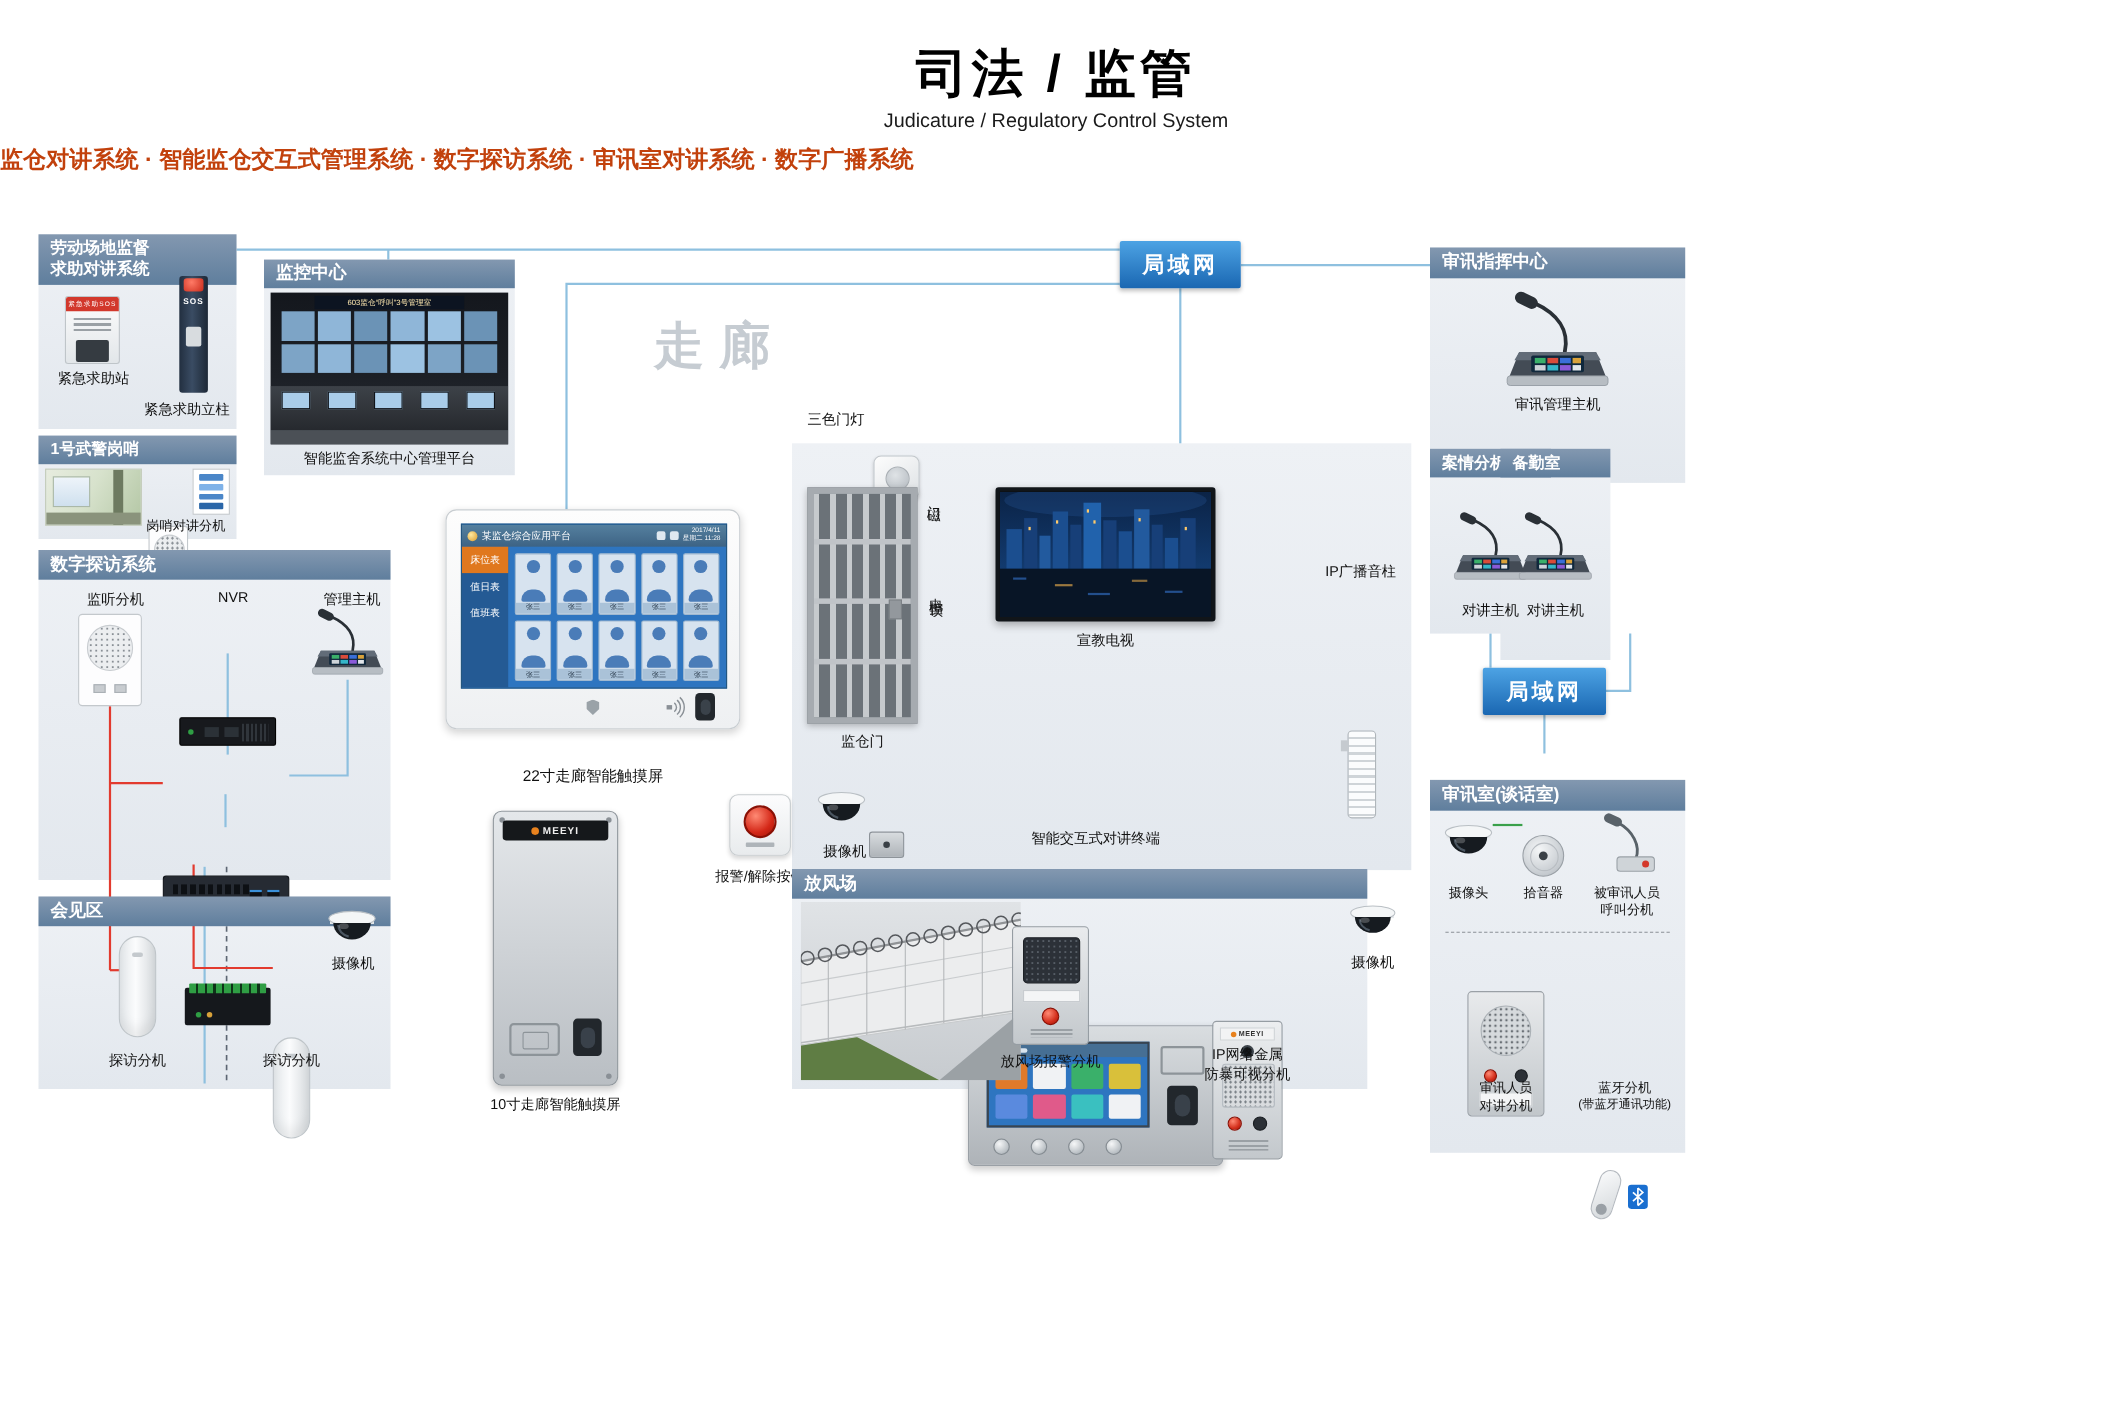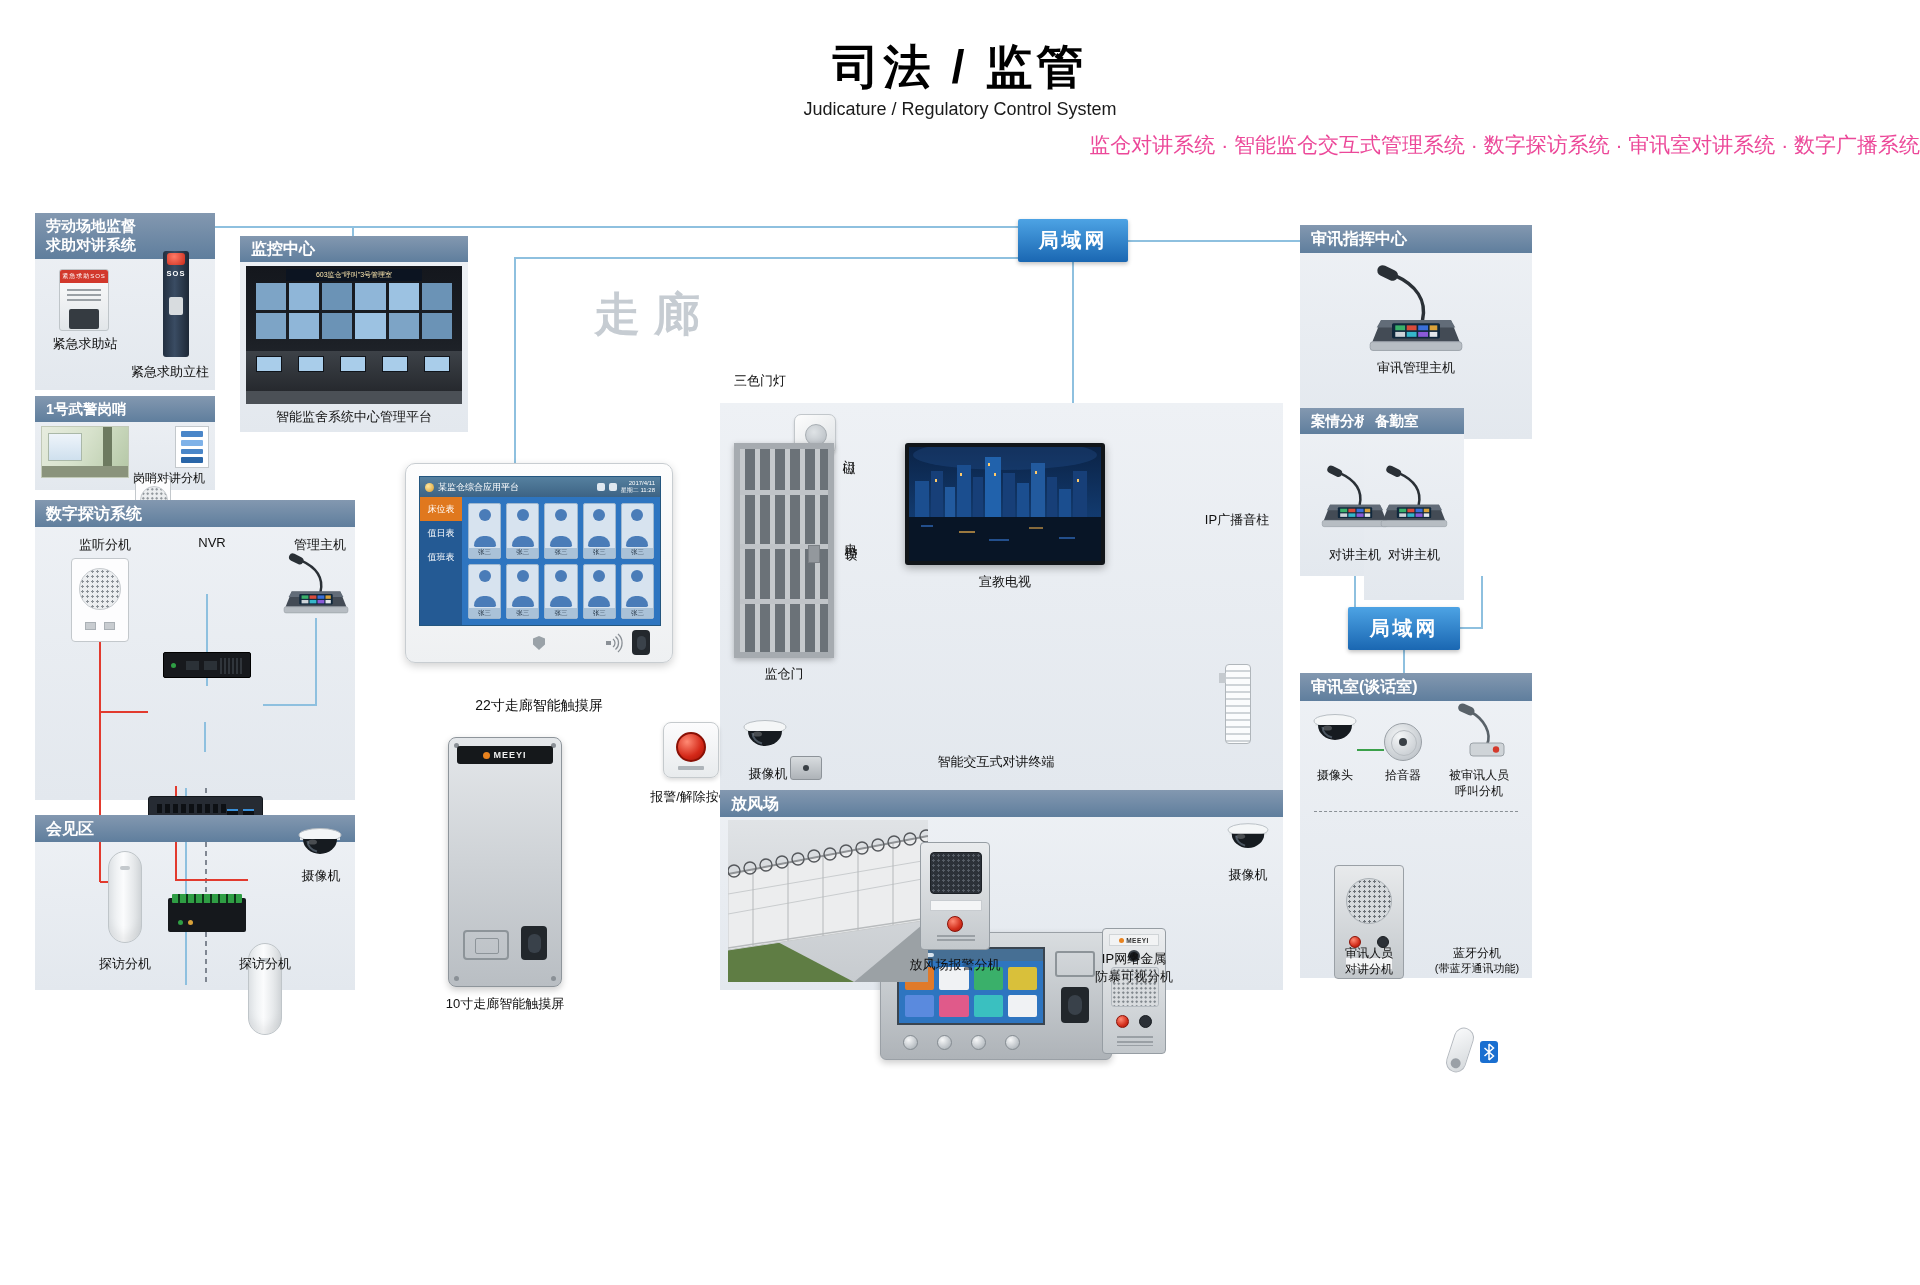--- a/index.html
+++ b/index.html
@@ -2,21 +2,21 @@
 <html><head>
 <meta charset="utf-8">
 <title>司法 / 监管</title>
 <style>
 *{margin:0;padding:0;box-sizing:border-box}
 html,body{width:1920px;height:1285px}
 body{position:relative;background:#fff;font-family:"Liberation Sans","DejaVu Sans",sans-serif;color:#111;overflow:hidden}
 
 .hdr-title{position:absolute;left:0;top:36px;width:100%;text-align:center;font-size:47px;font-weight:bold;letter-spacing:4px;color:#000}
 .hdr-sub{position:absolute;left:0;top:99px;width:100%;text-align:center;font-size:18px;color:#1a1a1a}
-.hdr-systems{position:absolute;left:0;top:131px;width:100%;text-align:right;font-size:21px;font-weight:normal;color:#ec4899}
+.hdr-systems{position:absolute;left:0;top:131px;width:100%;text-align:left;font-size:21px;font-weight:bold;color:#c2410c}
 .corridor{position:absolute;left:594px;top:284px;font-size:46px;font-weight:bold;color:#c6ccd2;letter-spacing:14px;z-index:0}
 
 .panel{position:absolute;background:linear-gradient(180deg,#eef1f5,#e3e8ee)}
 .panel-header{position:absolute;left:0;top:0;width:100%;background:linear-gradient(180deg,#8398b0,#5f7e9d);color:#fff;font-weight:bold;display:flex;flex-direction:column;justify-content:center;padding-left:11px;z-index:3;font-size:16px;line-height:1.25}
 .panel-header.two{font-size:15px}
 .panel-header.sm{font-size:14.5px}
 .cap{position:absolute;z-index:3;font-size:13px;color:#111;text-align:center;line-height:1.35}
 .cap.sm{font-size:12px}
 .cap.xs .l2{font-size:11px}
 .dev{position:absolute;z-index:3}
@@ -511,21 +511,21 @@
   </div>
   <div class="cap" style="left:160px;top:350px;width:232px">智能交互式对讲终端</div>
 
   <svg class="dev" style="left:22px;top:316px" width="46" height="34" viewBox="0 0 46 34" xmlns:xlink="http://www.w3.org/1999/xlink">
       <use href="#sym-dome" xlink:href="#sym-dome"></use>
     </svg>
   <div class="cap" style="left:6px;top:362px;width:84px">摄像机</div>
 
 </div>
 
-<div class="panel" style="left:720px;top:790px;width:563px;height:200px">
+<div class="panel" style="left:720px;top:790px;width:523px;height:200px">
   <div class="panel-header" style="height:27px">
     <span>放风场</span>
   </div>
   <svg class="dev" style="left:8px;top:30px" width="200" height="162" viewBox="0 0 200 162">
     <defs>
       <linearGradient id="ysky" x1="0" y1="0" x2="0" y2="1">
         <stop offset="0" stop-color="#e0e3e6"></stop>
           <stop offset="1" stop-color="#c7cbcf"></stop>
       </linearGradient>
     </defs>
@@ -607,21 +607,21 @@
 <div class="panel" style="left:1364px;top:408px;width:100px;height:192px">
   <div class="panel-header sm" style="height:26px">
     <span>备勤室</span>
   </div>
   <svg class="dev" style="left:11px;top:54px" width="78" height="70" viewBox="0 0 100 88" xmlns:xlink="http://www.w3.org/1999/xlink">
       <use href="#sym-console" xlink:href="#sym-console"></use>
     </svg>
   <div class="cap" style="left:0;top:138px;width:100px">对讲主机</div>
 </div>
 
-<div class="panel" style="left:1300px;top:673px;width:232px;height:305px">
+<div class="panel" style="left:1300px;top:709px;width:232px;height:339px">
   <div class="panel-header" style="height:28px">
     <span>审讯室(谈话室)</span>
   </div>
   <svg class="dev" style="left:12px;top:40px" width="46" height="34" viewBox="0 0 46 34" xmlns:xlink="http://www.w3.org/1999/xlink">
       <use href="#sym-dome" xlink:href="#sym-dome"></use>
     </svg>
   <div class="cap sm" style="left:2px;top:94px;width:66px">摄像头</div>
   <div class="dev pickup" style="left:84px;top:50px"></div>
   <div class="cap sm" style="left:73px;top:94px;width:60px">拾音器</div>
   <svg class="dev" style="left:146px;top:30px" width="64" height="58" viewBox="0 0 64 58">

